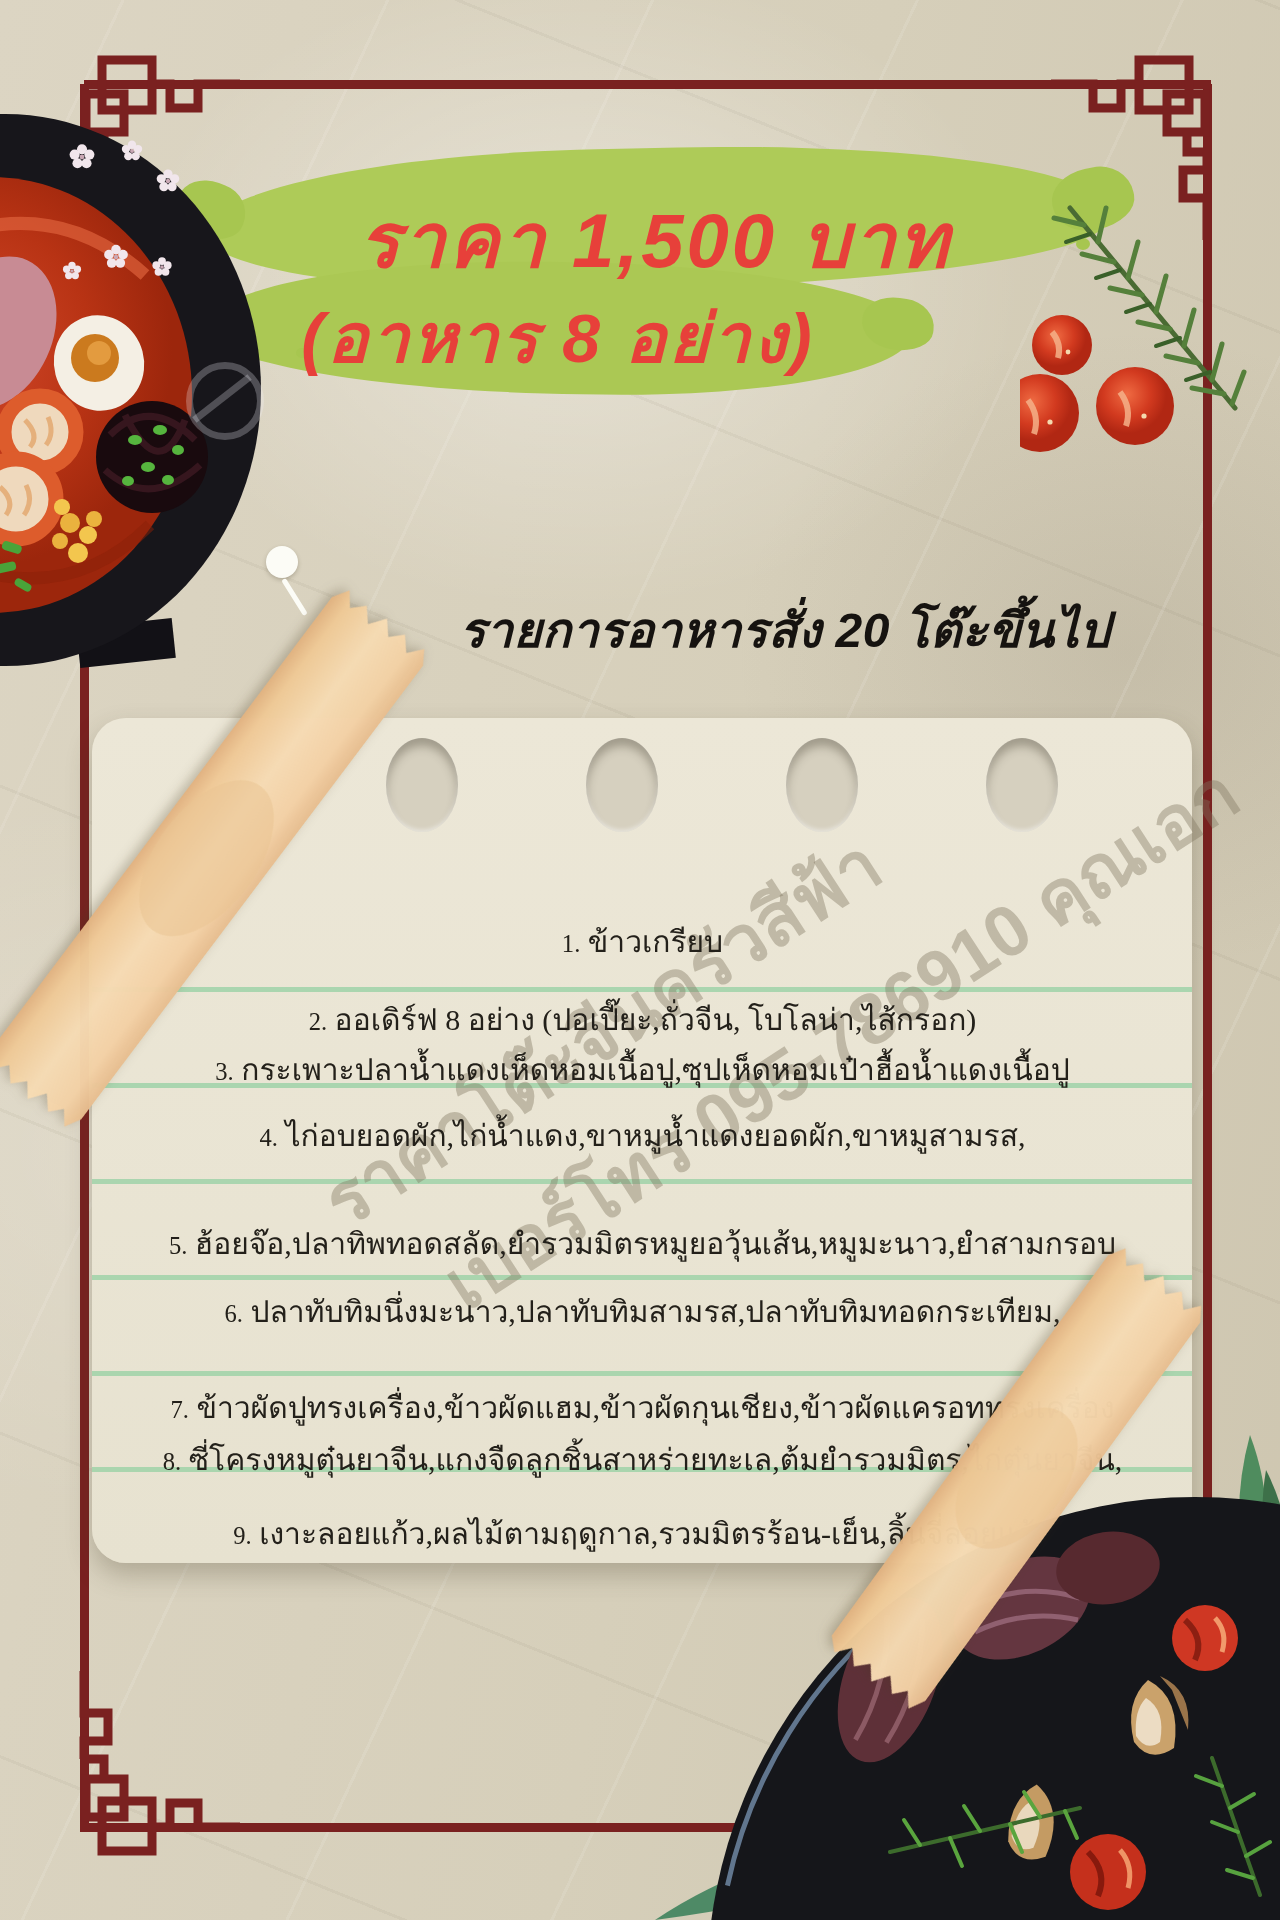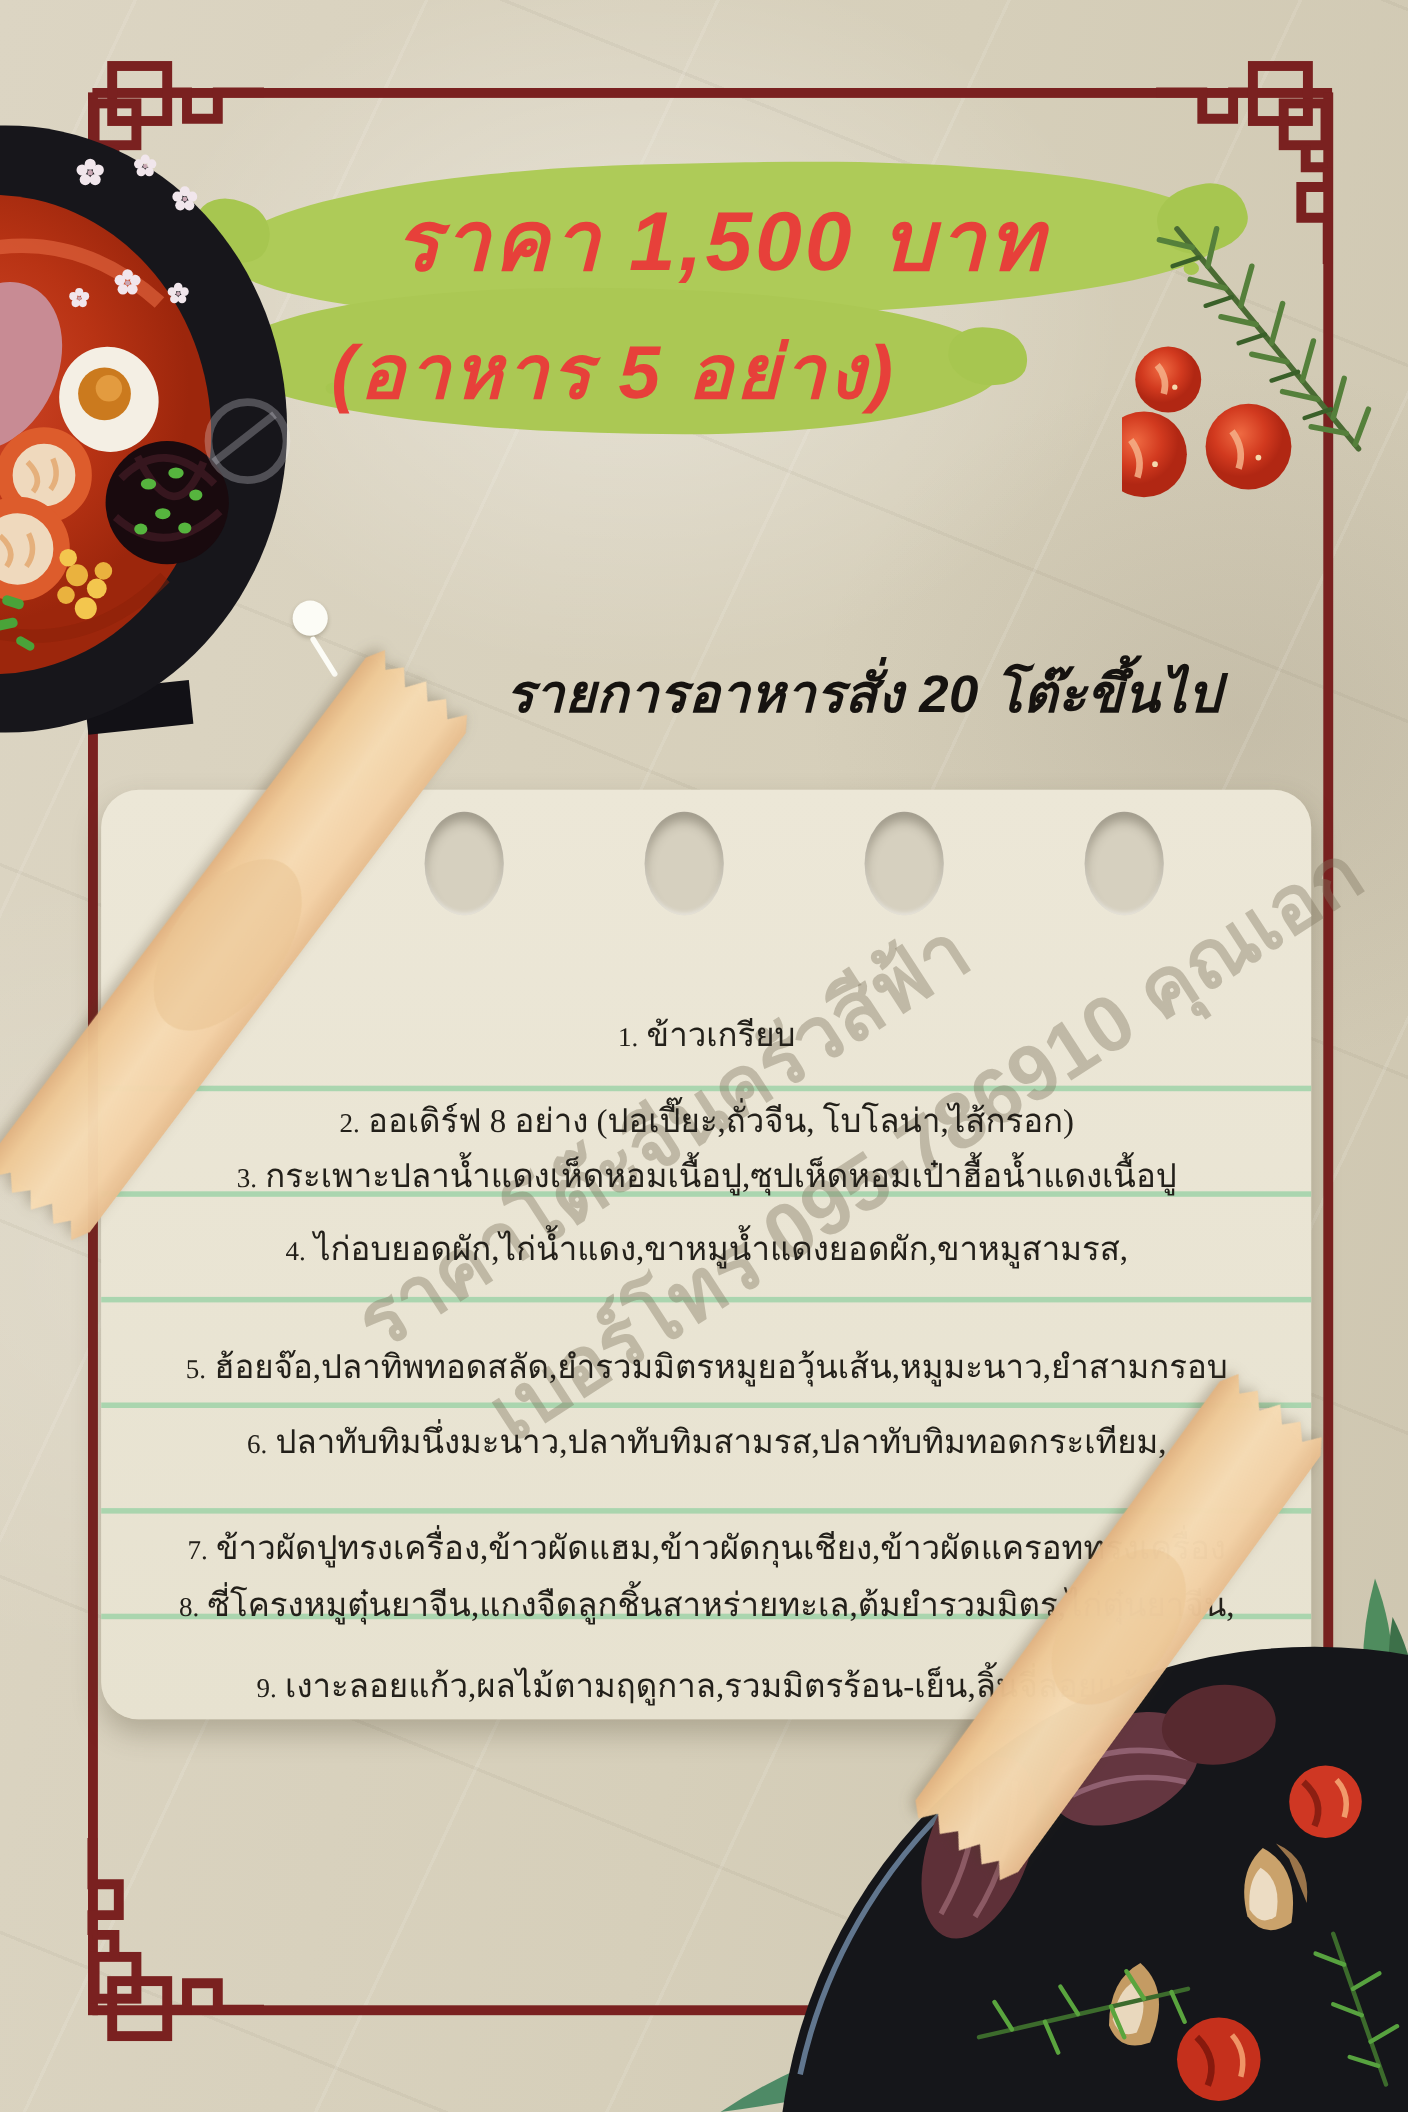--- a/index.html
+++ b/index.html
@@ -32,21 +32,21 @@
   .be{background:#a7c650;border-radius:50% 45% 55% 50%/48% 55% 45% 52%;}
   .be1{left:176px;top:182px;width:70px;height:56px;transform:rotate(20deg);}
   .be2{left:1052px;top:168px;width:82px;height:62px;transform:rotate(-12deg);}
   .be3{left:862px;top:298px;width:72px;height:52px;transform:rotate(8deg);}
   .be4{left:178px;top:300px;width:66px;height:50px;transform:rotate(-16deg);}
   .bd{position:absolute;background:#a7c650;border-radius:50%;}
   .bd1{left:238px;top:332px;width:16px;height:12px;}
   .bd2{left:296px;top:348px;width:12px;height:10px;}
   .bd3{left:1076px;top:238px;width:14px;height:12px;}
   .banner-text{position:absolute;text-align:center;font-style:italic;font-weight:800;color:#e7403a;letter-spacing:3px;white-space:nowrap;}
-  .bt1{left:205px;top:158px;width:900px;font-size:76px;}
+  .bt1{left:205px;top:180px;width:900px;font-size:76px;}
   .bt2{left:205px;top:284px;width:706px;font-size:68px;}
   
   .heading{position:absolute;left:390px;top:592px;width:790px;text-align:center;
     font-style:italic;font-weight:700;font-size:48px;color:#161310;letter-spacing:.5px;white-space:nowrap;}
   .dot{position:absolute;left:266px;top:546px;width:32px;height:32px;border-radius:50%;background:#fcfcf6;box-shadow:0 2px 4px rgba(60,50,30,.25);}
   .dot-tail{position:absolute;left:292px;top:576px;width:5px;height:42px;background:#fcfcf6;transform:rotate(-32deg);border-radius:3px;}
   
   .notepad{position:absolute;left:92px;top:718px;width:1100px;height:845px;background:linear-gradient(#ece7d7,#e7e2d0);
     border-radius:34px;box-shadow:0 12px 26px rgba(70,60,40,.28);}
   .hole{position:absolute;width:72px;height:94px;border-radius:50%;background:#d6d0bf;
@@ -127,21 +127,21 @@
   <div class="blob b1"></div>
   <div class="blob b2"></div>
   <div class="blob be be1"></div>
   <div class="blob be be2"></div>
   <div class="blob be be3"></div>
   <div class="blob be be4"></div>
   <div class="bd bd1"></div>
   <div class="bd bd2"></div>
   <div class="bd bd3"></div>
   <div class="banner-text bt1">ราคา 1,500 บาท</div>
-  <div class="banner-text bt2">(อาหาร 5 อย่าง)</div>
+  <div class="banner-text bt2">(อาหาร 8 อย่าง)</div>
 
   <div class="dot"></div>
   <div class="dot-tail"></div>
   <div class="heading">รายการอาหารสั่ง 20 โต๊ะขึ้นไป</div>
 
   <div class="notepad">
     <div class="hole h1"></div>
     <div class="hole h2"></div>
     <div class="hole h3"></div>
     <div class="hole h4"></div>

